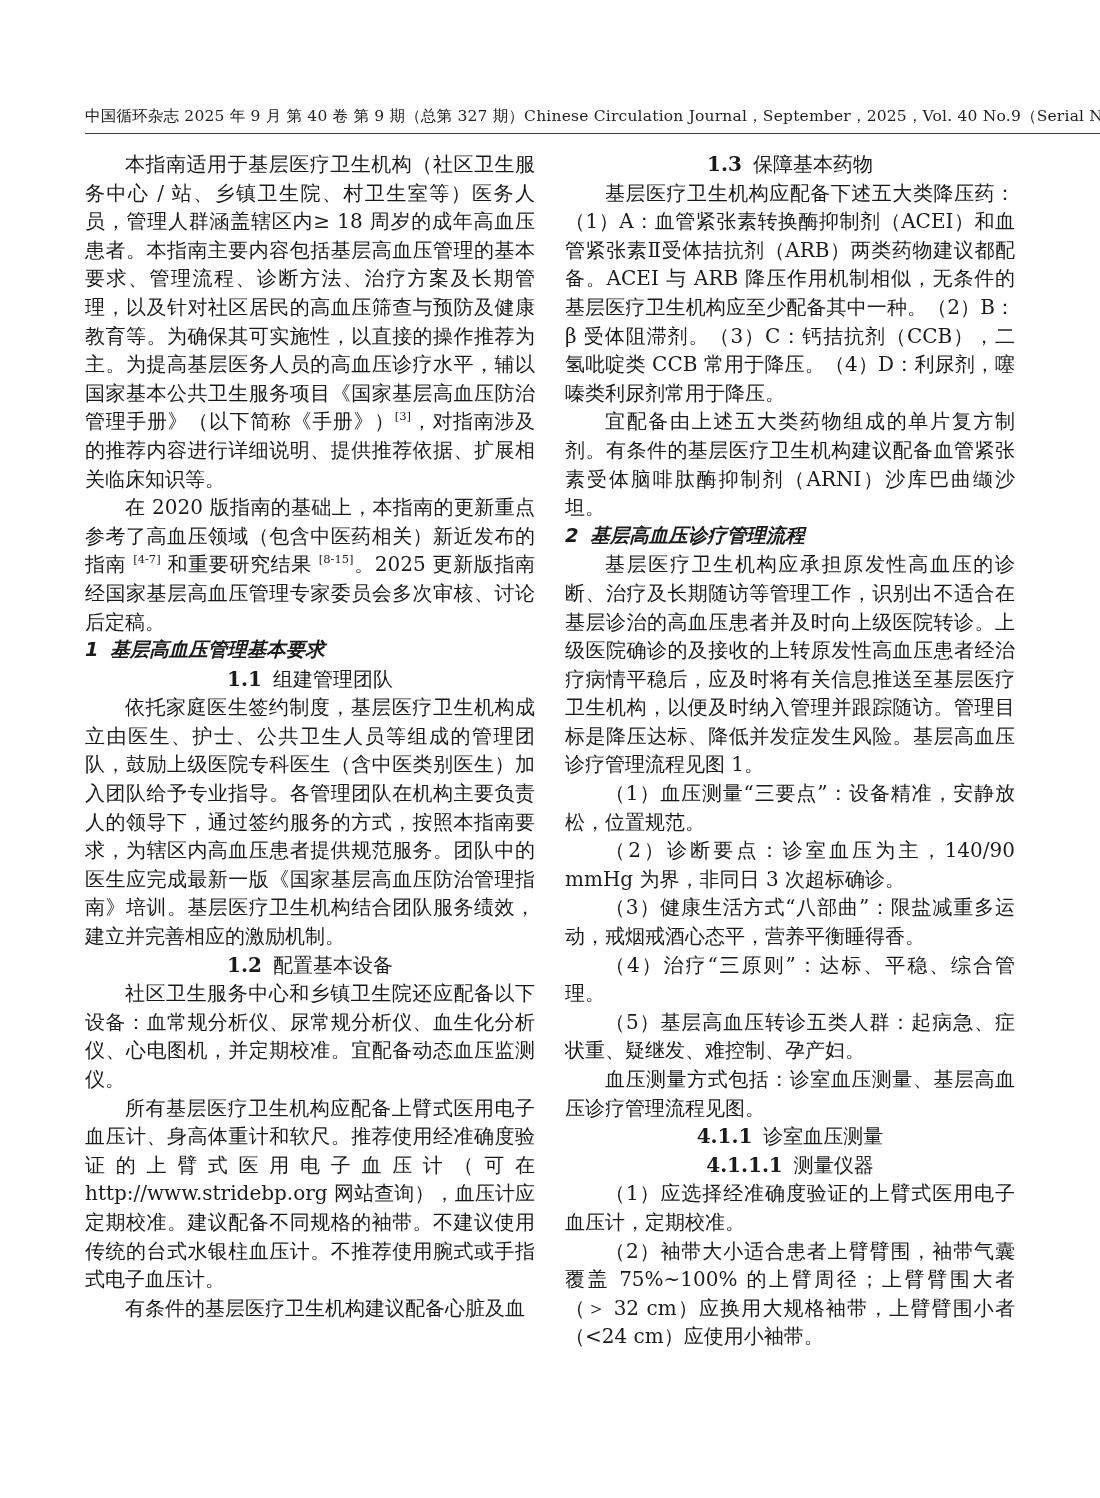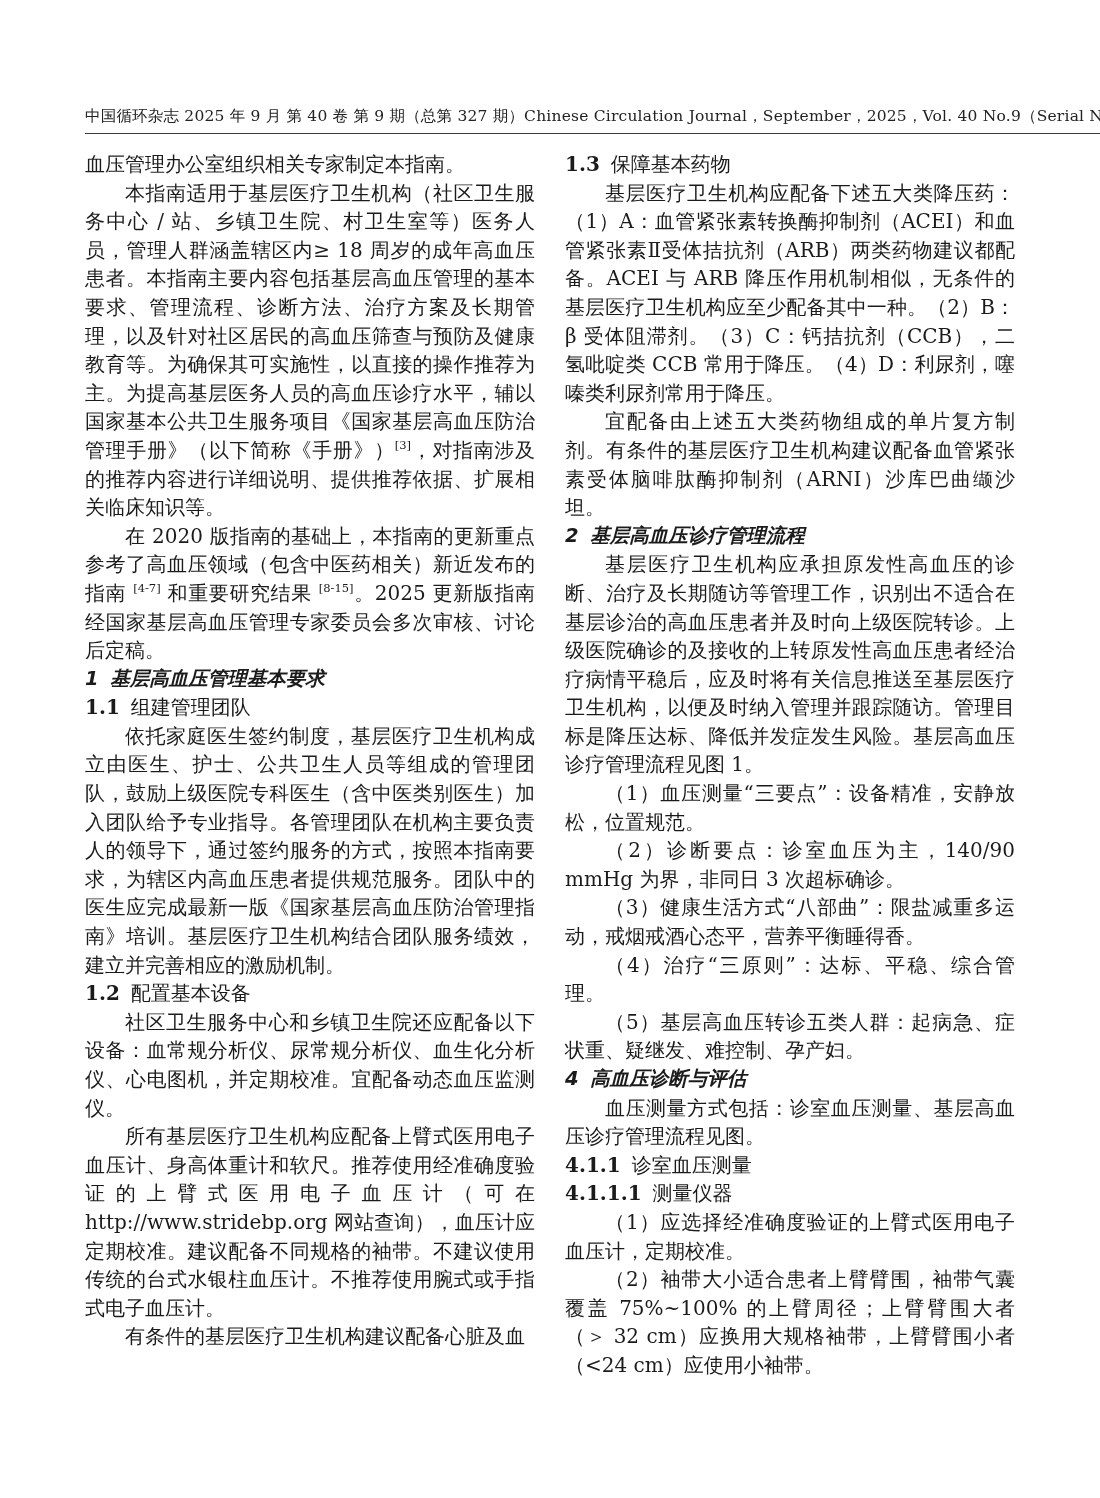--- a/index.html
+++ b/index.html
@@ -48,40 +48,39 @@
     vertical-align: super;
   }
   .heading-1 {
     font-family: "DejaVu Sans", "Liberation Sans", sans-serif;
     font-weight: bold;
     font-size: 19.5px;
     text-align: left;
     font-style: italic;
   }
   .heading-1 .h-num { margin-right: 0.6em; }
-  .heading-2 { text-align: left; }
+  .heading-2 { text-align: center; }
   .heading-2 .h-num {
     font-weight: bold;
     margin-right: 0.55em;
   }
   .heading-2 .h2-title { font-weight: normal; }
 </style>
 </head>
 <body>
 
 <div class="page">
 
   <div class="page-header">
     <div class="journal-line">中国循环杂志 2025 年 9 月 第 40 卷 第 9 期（总第 327 期）Chinese Circulation Journal，September，2025，Vol. 40 No.9（Serial No.327）</div>
 
   </div>
 
   <div class="article-body">
     <div class="col" id="left-col">
-        <p class="para"><span>血压管理办公室组织相关专家制定本指南。</span></p>
         <p class="para indent"><span>本指南适用于基层医疗卫生机构（社区卫生服务中心 / 站、乡镇卫生院、村卫生室等）医务人员，管理人群涵盖辖区内≥ 18 周岁的成年高血压患者。本指南主要内容包括基层高血压管理的基本要求、管理流程、诊断方法、治疗方案及长期管理，以及针对社区居民的高血压筛查与预防及健康教育等。为确保其可实施性，以直接的操作推荐为主。为提高基层医务人员的高血压诊疗水平，辅以国家基本公共卫生服务项目《国家基层高血压防治管理手册》（以下简称《手册》）</span><sup>[3]</sup><span>，对指南涉及的推荐内容进行详细说明、提供推荐依据、扩展相关临床知识等。</span></p>
         <p class="para indent"><span>在 2020 版指南的基础上，本指南的更新重点参考了高血压领域（包含中医药相关）新近发布的指南 </span><sup>[4-7]</sup><span> 和重要研究结果 </span><sup>[8-15]</sup><span>。2025 更新版指南经国家基层高血压管理专家委员会多次审核、讨论后定稿。</span></p>
         <div class="heading-1"><span class="h-num">1</span><span class="h1-title">基层高血压管理基本要求</span></div>
         <div class="heading-2"><span class="h-num">1.1</span><span class="h2-title">组建管理团队</span></div>
         <p class="para indent"><span>依托家庭医生签约制度，基层医疗卫生机构成立由医生、护士、公共卫生人员等组成的管理团队，鼓励上级医院专科医生（含中医类别医生）加入团队给予专业指导。各管理团队在机构主要负责人的领导下，通过签约服务的方式，按照本指南要求，为辖区内高血压患者提供规范服务。团队中的医生应完成最新一版《国家基层高血压防治管理指南》培训。基层医疗卫生机构结合团队服务绩效，建立并完善相应的激励机制。</span></p>
         <div class="heading-2"><span class="h-num">1.2</span><span class="h2-title">配置基本设备</span></div>
         <p class="para indent"><span>社区卫生服务中心和乡镇卫生院还应配备以下设备：血常规分析仪、尿常规分析仪、血生化分析仪、心电图机，并定期校准。宜配备动态血压监测仪。</span></p>
         <p class="para indent"><span>所有基层医疗卫生机构应配备上臂式医用电子血压计、身高体重计和软尺。推荐使用经准确度验证的上臂式医用电子血压计（可在 http://www.stridebp.org 网站查询），血压计应定期校准。建议配备不同规格的袖带。不建议使用传统的台式水银柱血压计。不推荐使用腕式或手指式电子血压计。</span></p>
         <p class="para indent"><span>有条件的基层医疗卫生机构建议配备心脏及血</span></p>
       </div>
@@ -89,21 +88,20 @@
         <div class="heading-2"><span class="h-num">1.3</span><span class="h2-title">保障基本药物</span></div>
         <p class="para indent"><span>基层医疗卫生机构应配备下述五大类降压药：（1）A：血管紧张素转换酶抑制剂（ACEI）和血管紧张素Ⅱ受体拮抗剂（ARB）两类药物建议都配备。ACEI 与 ARB 降压作用机制相似，无条件的基层医疗卫生机构应至少配备其中一种。（2）B：β 受体阻滞剂。（3）C：钙拮抗剂（CCB），二氢吡啶类 CCB 常用于降压。（4）D：利尿剂，噻嗪类利尿剂常用于降压。</span></p>
         <p class="para indent"><span>宜配备由上述五大类药物组成的单片复方制剂。有条件的基层医疗卫生机构建议配备血管紧张素受体脑啡肽酶抑制剂（ARNI）沙库巴曲缬沙坦。</span></p>
         <div class="heading-1"><span class="h-num">2</span><span class="h1-title">基层高血压诊疗管理流程</span></div>
         <p class="para indent"><span>基层医疗卫生机构应承担原发性高血压的诊断、治疗及长期随访等管理工作，识别出不适合在基层诊治的高血压患者并及时向上级医院转诊。上级医院确诊的及接收的上转原发性高血压患者经治疗病情平稳后，应及时将有关信息推送至基层医疗卫生机构，以便及时纳入管理并跟踪随访。管理目标是降压达标、降低并发症发生风险。基层高血压诊疗管理流程见图 1。</span></p>
         <p class="para indent"><span>（1）血压测量“三要点”：设备精准，安静放松，位置规范。</span></p>
         <p class="para indent"><span>（2）诊断要点：诊室血压为主，140/90 mmHg 为界，非同日 3 次超标确诊。</span></p>
         <p class="para indent"><span>（3）健康生活方式“八部曲”：限盐减重多运动，戒烟戒酒心态平，营养平衡睡得香。</span></p>
         <p class="para indent"><span>（4）治疗“三原则”：达标、平稳、综合管理。</span></p>
         <p class="para indent"><span>（5）基层高血压转诊五类人群：起病急、症状重、疑继发、难控制、孕产妇。</span></p>
-        <div class="heading-1"><span class="h-num">4</span><span class="h1-title">高血压诊断与评估</span></div>
         <p class="para indent"><span>血压测量方式包括：诊室血压测量、基层高血压诊疗管理流程见图。</span></p>
         <div class="heading-2"><span class="h-num">4.1.1</span><span class="h2-title">诊室血压测量</span></div>
         <div class="heading-2"><span class="h-num">4.1.1.1</span><span class="h2-title">测量仪器</span></div>
         <p class="para indent"><span>（1）应选择经准确度验证的上臂式医用电子血压计，定期校准。</span></p>
         <p class="para indent"><span>（2）袖带大小适合患者上臂臂围，袖带气囊覆盖 75%~100% 的上臂周径；上臂臂围大者（＞ 32 cm）应换用大规格袖带，上臂臂围小者（&lt;24 cm）应使用小袖带。</span></p>
       </div>
   </div>
 
 </div>
 

